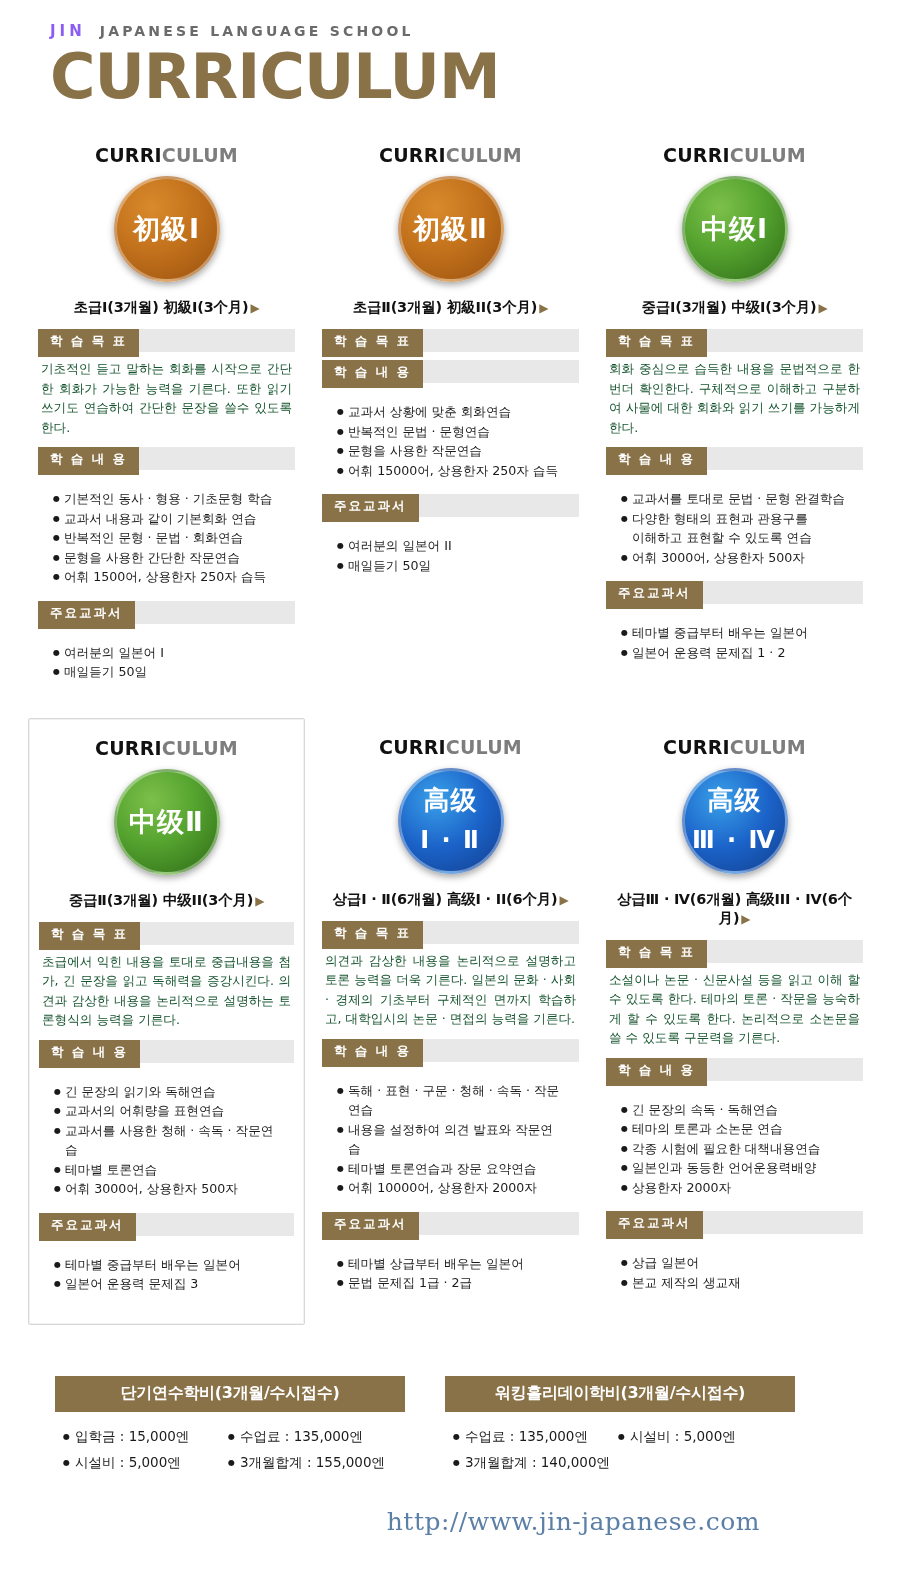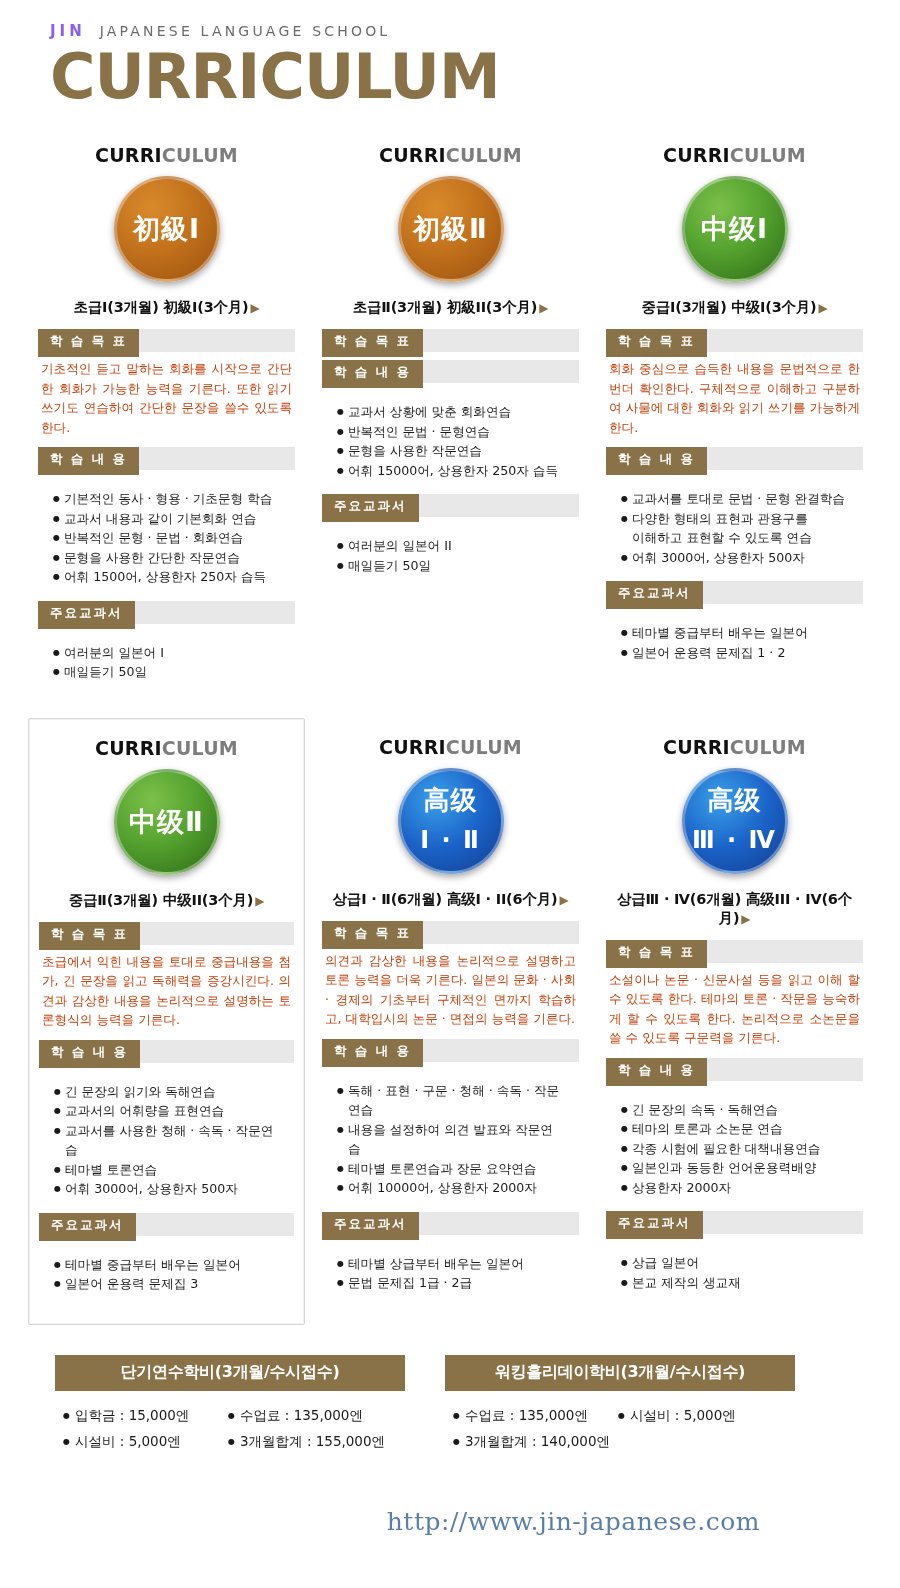--- a/index.html
+++ b/index.html
@@ -14,21 +14,21 @@
     overflow: hidden;
   }
 
   
   .header { padding: 22px 0 0 50px; }
   .brand-line { display:flex; align-items:center; gap:14px; }
   .brand-jin {
     font-weight: 700; font-size: 15px; letter-spacing: 4px; color:#8b5cf6;
   }
   .brand-sub {
-    font-size: 14px; letter-spacing: 3.2px; color:#6b6b6b; font-weight:400;
+    font-size: 14px; letter-spacing: 3.2px; color:#6b6b6b; font-weight:700;
   }
   .big-title {
     font-family: "DejaVu Sans", "Liberation Sans", sans-serif;
     font-weight: 800;
     font-size: 62px;
     letter-spacing: -1px;
     color: #8a7248;
     line-height: 1;
     margin-top: 6px;
     -webkit-text-stroke: 0px;
@@ -102,21 +102,21 @@
     align-items:stretch;
     margin-top: 8px;
   }
   .sec-bar .sec-head { height:28px; line-height:17px; }
 
   .sec-body {
     font-size: 12.6px;
     line-height: 1.55;
     padding: 7px 3px 2px 3px;
     text-align: justify;
-    color:#c2410c;
+    color:#14532d;
   }
   .bullets { padding: 7px 3px 2px 3px; }
   .bullets li {
     list-style: none;
     font-size: 12.6px;
     line-height: 1.55;
     position: relative;
     padding-left: 11px;
   }
   .bullets li:before {
@@ -137,20 +137,21 @@
   }
   .fee-block { width: 350px; }
   .fee-head {
     background: #8a7248;
     color: #fff;
     text-align:center;
     font-size: 16px;
     font-weight: 700;
     padding: 7px 0 8px;
     letter-spacing: -0.3px;
+    margin-top: 21px;
   }
   .fee-rows { padding: 12px 8px 0 8px; }
   .fee-row { display:flex; font-size: 13.5px; line-height: 1.9; }
   .fee-item { position: relative; padding-left: 12px; }
   .fee-item:before {
     content:"\25CF"; position:absolute; left:0; top:0; font-size:8px; line-height: 26px;
   }
   .fee-item.col1 { width: 165px; }
 
   .url {

